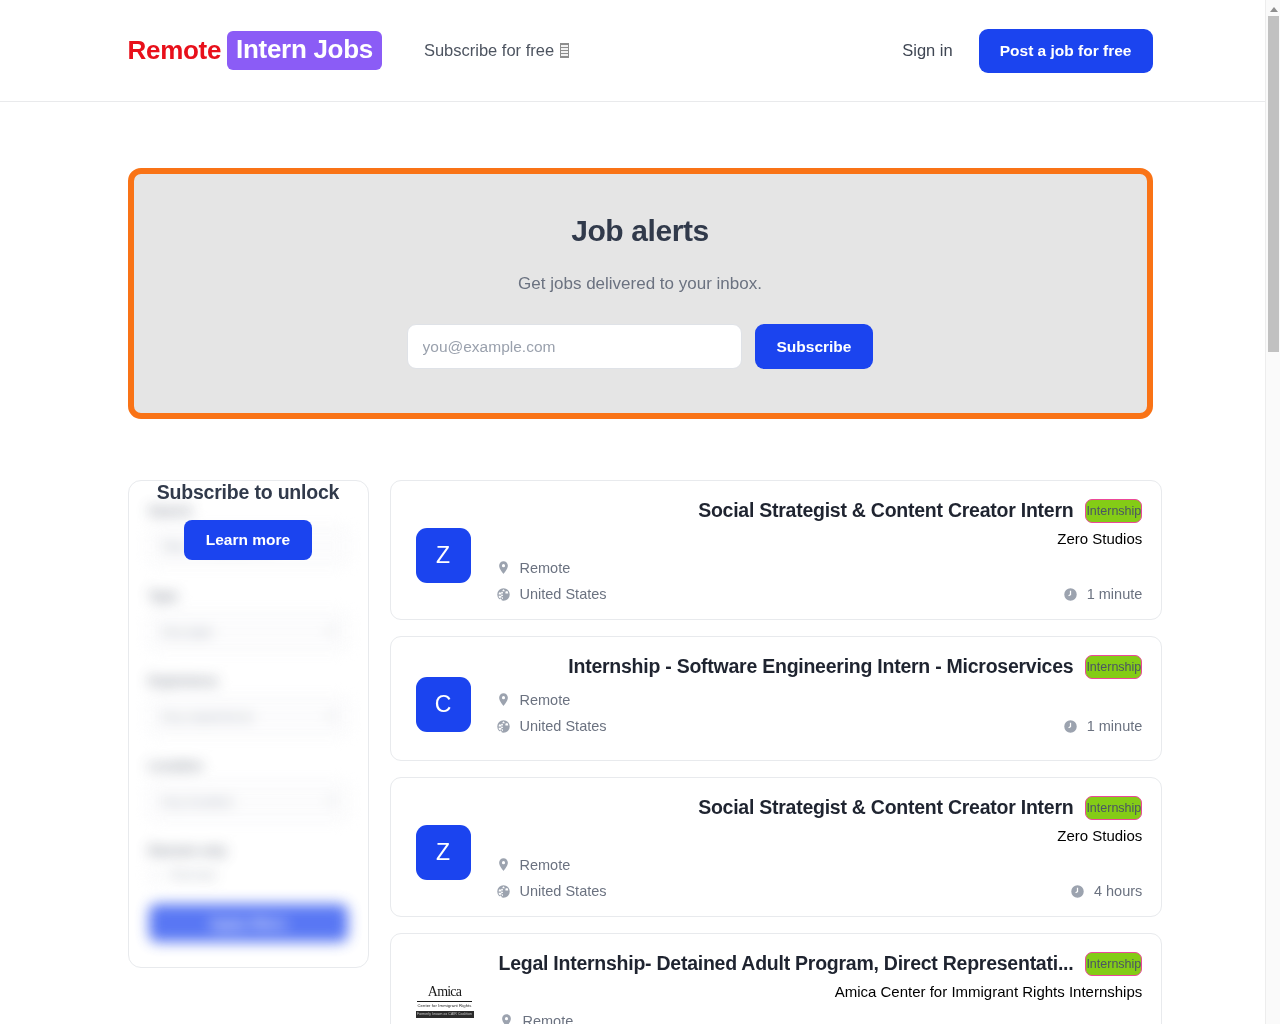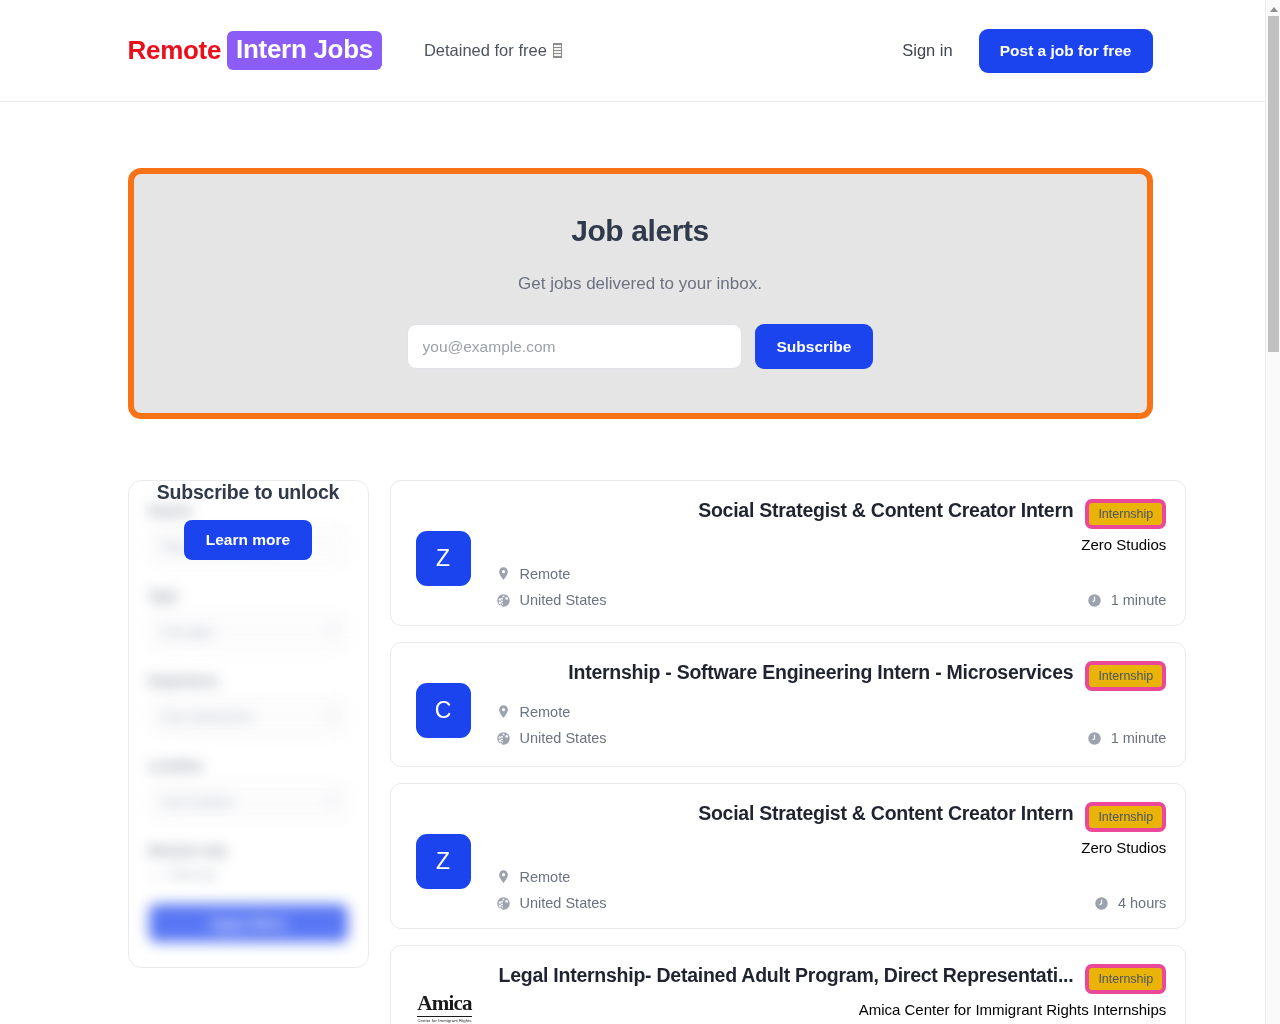--- a/index.html
+++ b/index.html
@@ -334,22 +334,22 @@
   .amica-logo {
     width: 58px;
     display: flex;
     flex-direction: column;
     align-items: center;
     justify-content: center;
     gap: 1px;
   }
   .amica-word {
     font-family: "Liberation Serif", serif;
-    font-weight: 700;
-    font-size: 21px;
+    font-weight: 400;
+    font-size: 14px;
     letter-spacing: -0.8px;
     color: #1a1a1a;
     line-height: 1;
   }
   .amica-tag {
     font-size: 4.2px;
     color: #1a1a1a;
     letter-spacing: .1px;
     white-space: nowrap;
     border-top: 1px solid #1a1a1a;
@@ -387,24 +387,24 @@
     overflow: hidden;
     text-overflow: ellipsis;
     flex: 1 1 auto;
     min-width: 0;
   }
   .badge {
     flex: 0 0 auto;
     margin-left: auto;
     font-size: 12.5px;
     color: #4b5563;
-    background: #eab308;
-    border: 4px solid #ec4899;
+    background: #84cc16;
+    border: 1px solid #ec4899;
     border-radius: 7px;
-    padding: 4px 9px;
+    padding: 4px 0;
     white-space: nowrap;
   }
   .job-company {
     margin-top: 7px;
     font-size: 15px;
     color: #000000;
   }
   .meta-row {
     margin-top: 12px;
     display: flex;
@@ -438,21 +438,21 @@
 
   <header class="site-header">
     <div class="header-inner">
 
       <div class="logo">
         <span class="logo-remote">Remote</span>
         <span class="logo-badge">Intern Jobs</span>
       </div>
 
       <a class="nav-subscribe">
-        <span>Detained for free</span>
+        <span>Subscribe for free</span>
         <span class="tofu-glyph"></span>
       </a>
 
       <div class="header-right">
         <a class="sign-in">Sign in</a>
         <button class="post-job-btn">Post a job for free</button>
       </div>
 
     </div>
   </header>

